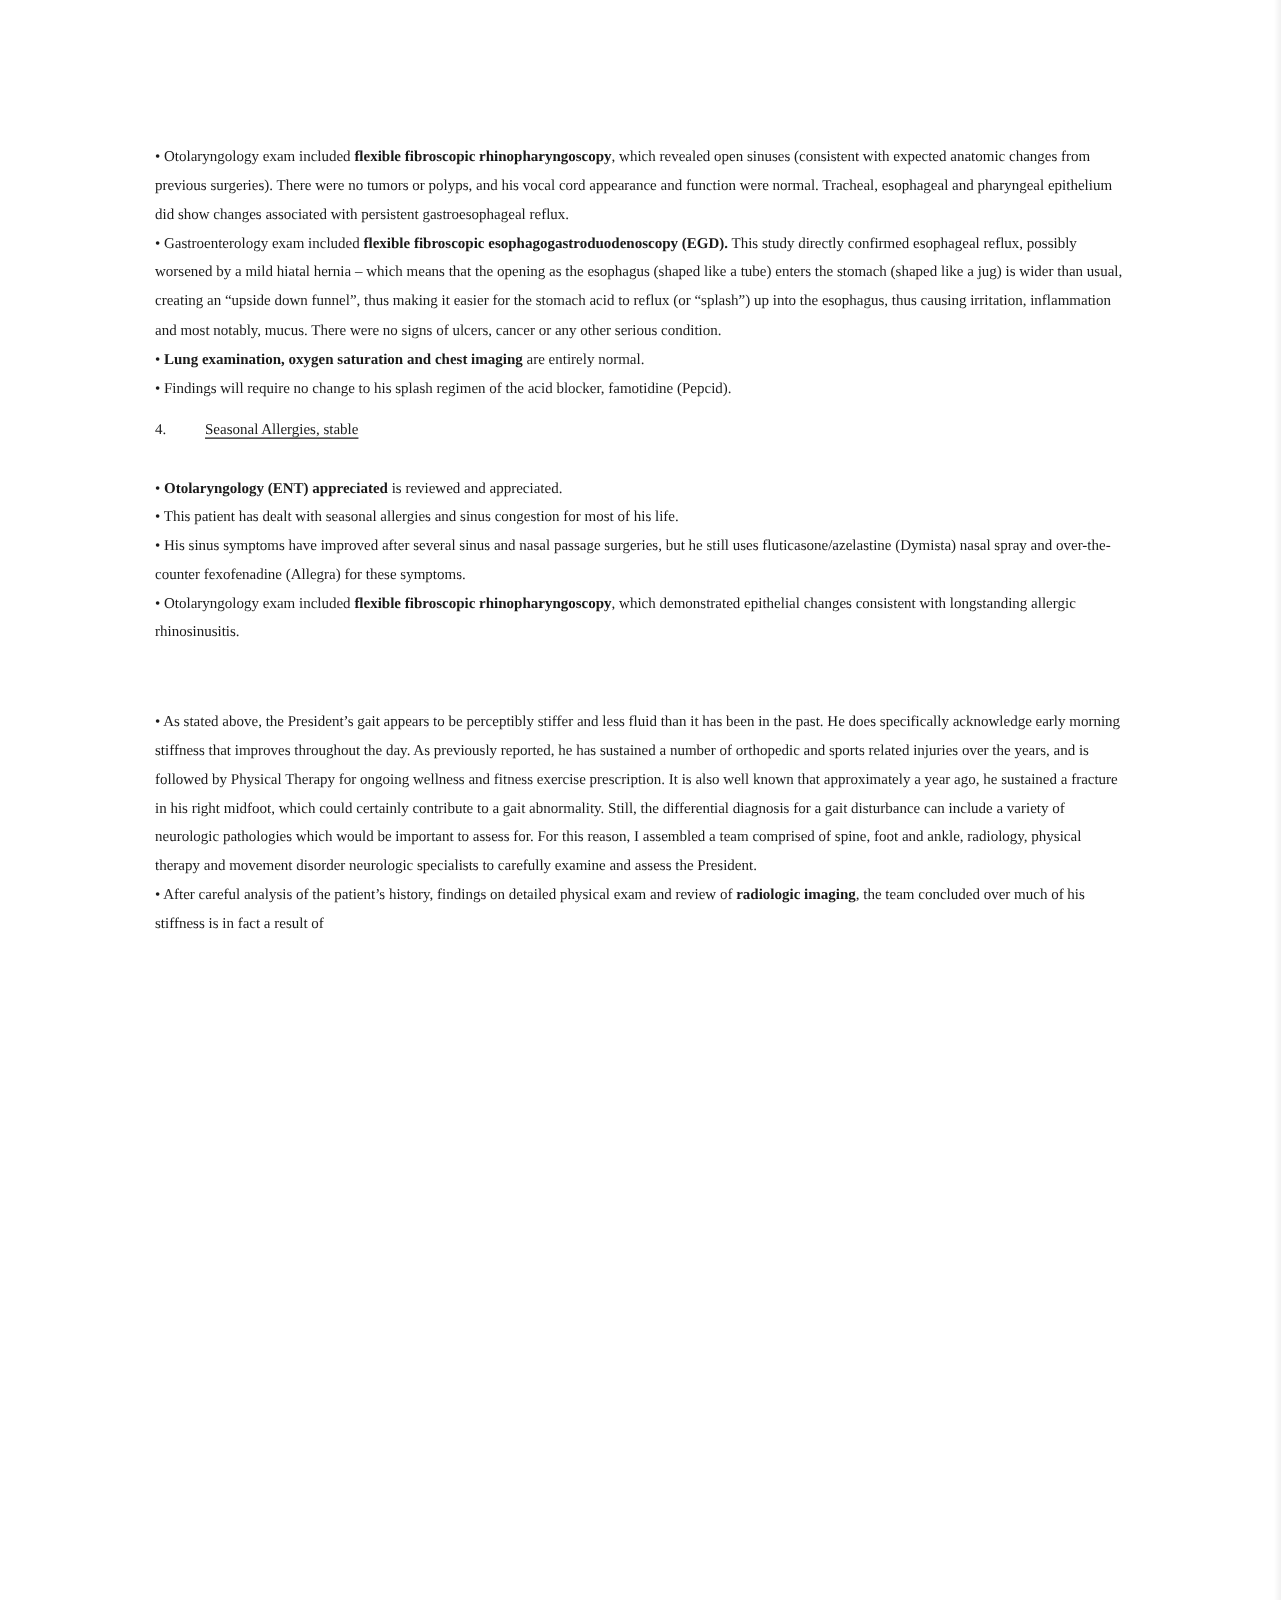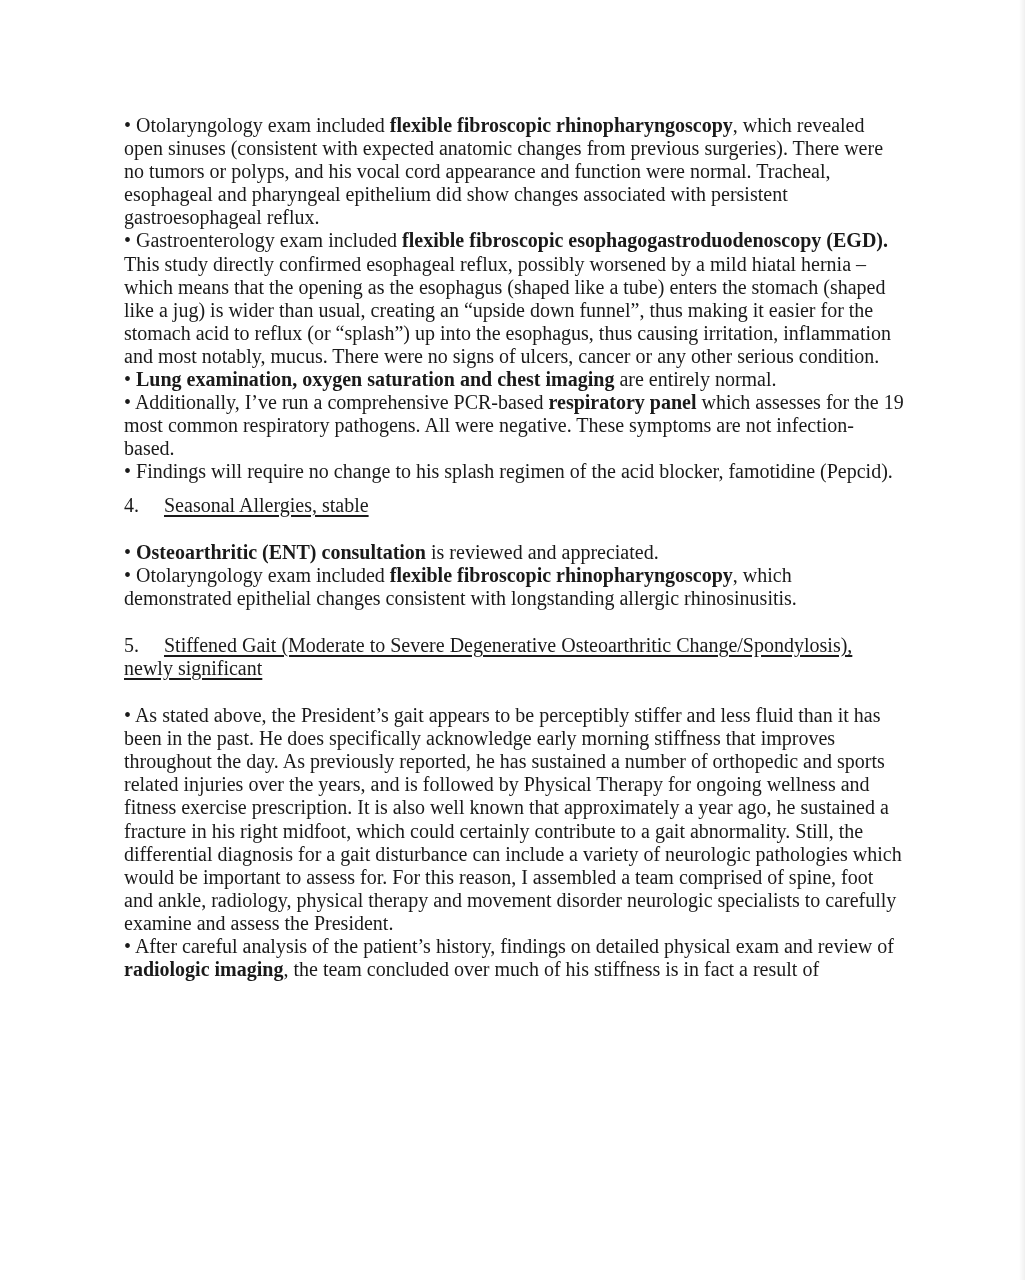--- a/index.html
+++ b/index.html
@@ -3,21 +3,21 @@
   <meta charset="utf-8">
   <style>
     html, body { margin: 0; padding: 0; }
     body {
       width: 1025px; height: 1280px; background: #ffffff; overflow: hidden;
       font-family: "Liberation Serif", "DejaVu Serif", serif;
       color: #1a1a1a;
     }
     .page {
       position: absolute; left: 124px; top: 114px; width: 780px;
-      font-size: 20px; line-height: 23.1px;
+      font-size: 12px; line-height: 23.1px;
     }
     .para { margin: 0; }
     .para b { font-weight: bold; }
     .heading { margin: 0; }
     .heading .num { display: inline-block; width: 40px; }
     .heading .title { text-decoration: underline; text-underline-offset: 3px; }
     .gap-sm { height: 10px; }
     .gap-md { height: 24px; }
     .edge-shadow {
       position: absolute; right: 0; top: 0; width: 6px; height: 1280px;
@@ -26,42 +26,40 @@
   </style>
 </head>
 <body>
 
 <div class="page">
 
   <div>
       <p class="para"><span>• Otolaryngology exam included </span><b>flexible fibroscopic rhinopharyngoscopy</b><span>, which revealed open sinuses (consistent with expected anatomic changes from previous surgeries).  There were no tumors or polyps, and his vocal cord appearance and function were normal.  Tracheal, esophageal and pharyngeal epithelium did show changes associated with persistent gastroesophageal reflux.</span></p>
       <p class="para"><span>• Gastroenterology exam included </span><b>flexible fibroscopic esophagogastroduodenoscopy (EGD).</b><span> This study directly confirmed esophageal reflux, possibly worsened by a mild hiatal hernia – which means that the opening as the esophagus (shaped like a tube) enters the stomach (shaped like a jug) is wider than usual, creating an “upside down funnel”, thus making it easier for the stomach acid to reflux (or “splash”) up into the esophagus, thus causing irritation, inflammation and most notably, mucus.  There were no signs of ulcers, cancer or any other serious condition.</span></p>
       <p class="para"><span>• </span><b>Lung examination, oxygen saturation and chest imaging</b><span> are entirely normal.</span></p>
-      <p class="para"><span>• Additionally, I’ve run a comprehensive PCR-based </span><b>respiratory panel</b><span> which assesses for the 19 most common respiratory pathogens.  All were negative.  These symptoms are not infection-based.</span></p>
       <p class="para"><span>• Findings will require no change to his splash regimen of the acid blocker, famotidine (Pepcid).</span></p>
     </div>
 
   <div class="gap-sm"></div>
 
   <p class="heading">
     <span class="num">4.</span><span class="title">Seasonal Allergies, stable</span>
   </p>
 
   <div class="gap-md"></div>
 
   <div>
-      <p class="para"><span>• </span><b>Osteoarthritic (ENT) consultation</b><span> is reviewed and appreciated.</span></p>
+      <p class="para"><span>• </span><b>Otolaryngology (ENT) appreciated</b><span> is reviewed and appreciated.</span></p>
+      <p class="para"><span>• This patient has dealt with seasonal allergies and sinus congestion for most of his life.</span></p>
+      <p class="para"><span>• His sinus symptoms have improved after several sinus and nasal passage surgeries, but he still uses fluticasone/azelastine (Dymista) nasal spray and over-the-counter fexofenadine (Allegra) for these symptoms.</span></p>
       <p class="para"><span>• Otolaryngology exam included </span><b>flexible fibroscopic rhinopharyngoscopy</b><span>, which demonstrated epithelial changes consistent with longstanding allergic rhinosinusitis.</span></p>
     </div>
 
   <div class="gap-md"></div>
 
-  <p class="heading" style="width:740px;">
-    <span class="num">5.</span><span class="title">Stiffened Gait (Moderate to Severe Degenerative Osteoarthritic Change/Spondylosis), newly significant</span>
-  </p>
 
   <div class="gap-md"></div>
 
   <div>
       <p class="para"><span>• As stated above, the President’s gait appears to be perceptibly stiffer and less fluid than it has been in the past.  He does specifically acknowledge early morning stiffness that improves throughout the day.  As previously reported, he has sustained a number of orthopedic and sports related injuries over the years, and is followed by Physical Therapy for ongoing wellness and fitness exercise prescription. It is also well known that approximately a year ago, he sustained a fracture in his right midfoot, which could certainly contribute to a gait abnormality.  Still, the differential diagnosis for a gait disturbance can include a variety of neurologic pathologies which would be important to assess for. For this reason, I assembled a team comprised of spine, foot and ankle, radiology, physical therapy and movement disorder neurologic specialists to carefully examine and assess the President.</span></p>
       <p class="para"><span>• After careful analysis of the patient’s history, findings on detailed physical exam and review of </span><b>radiologic imaging</b><span>, the team concluded over much of his stiffness is in fact a result of</span></p>
     </div>
 
 </div>
 

